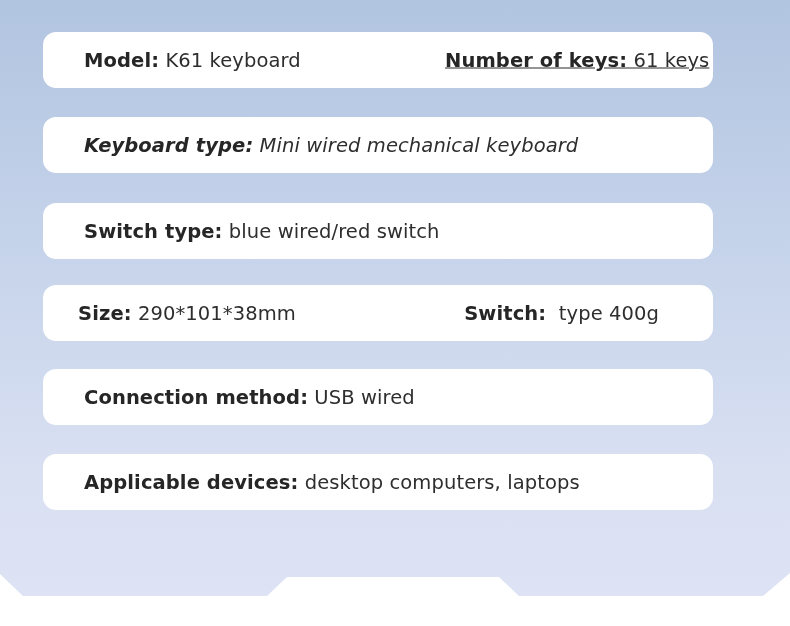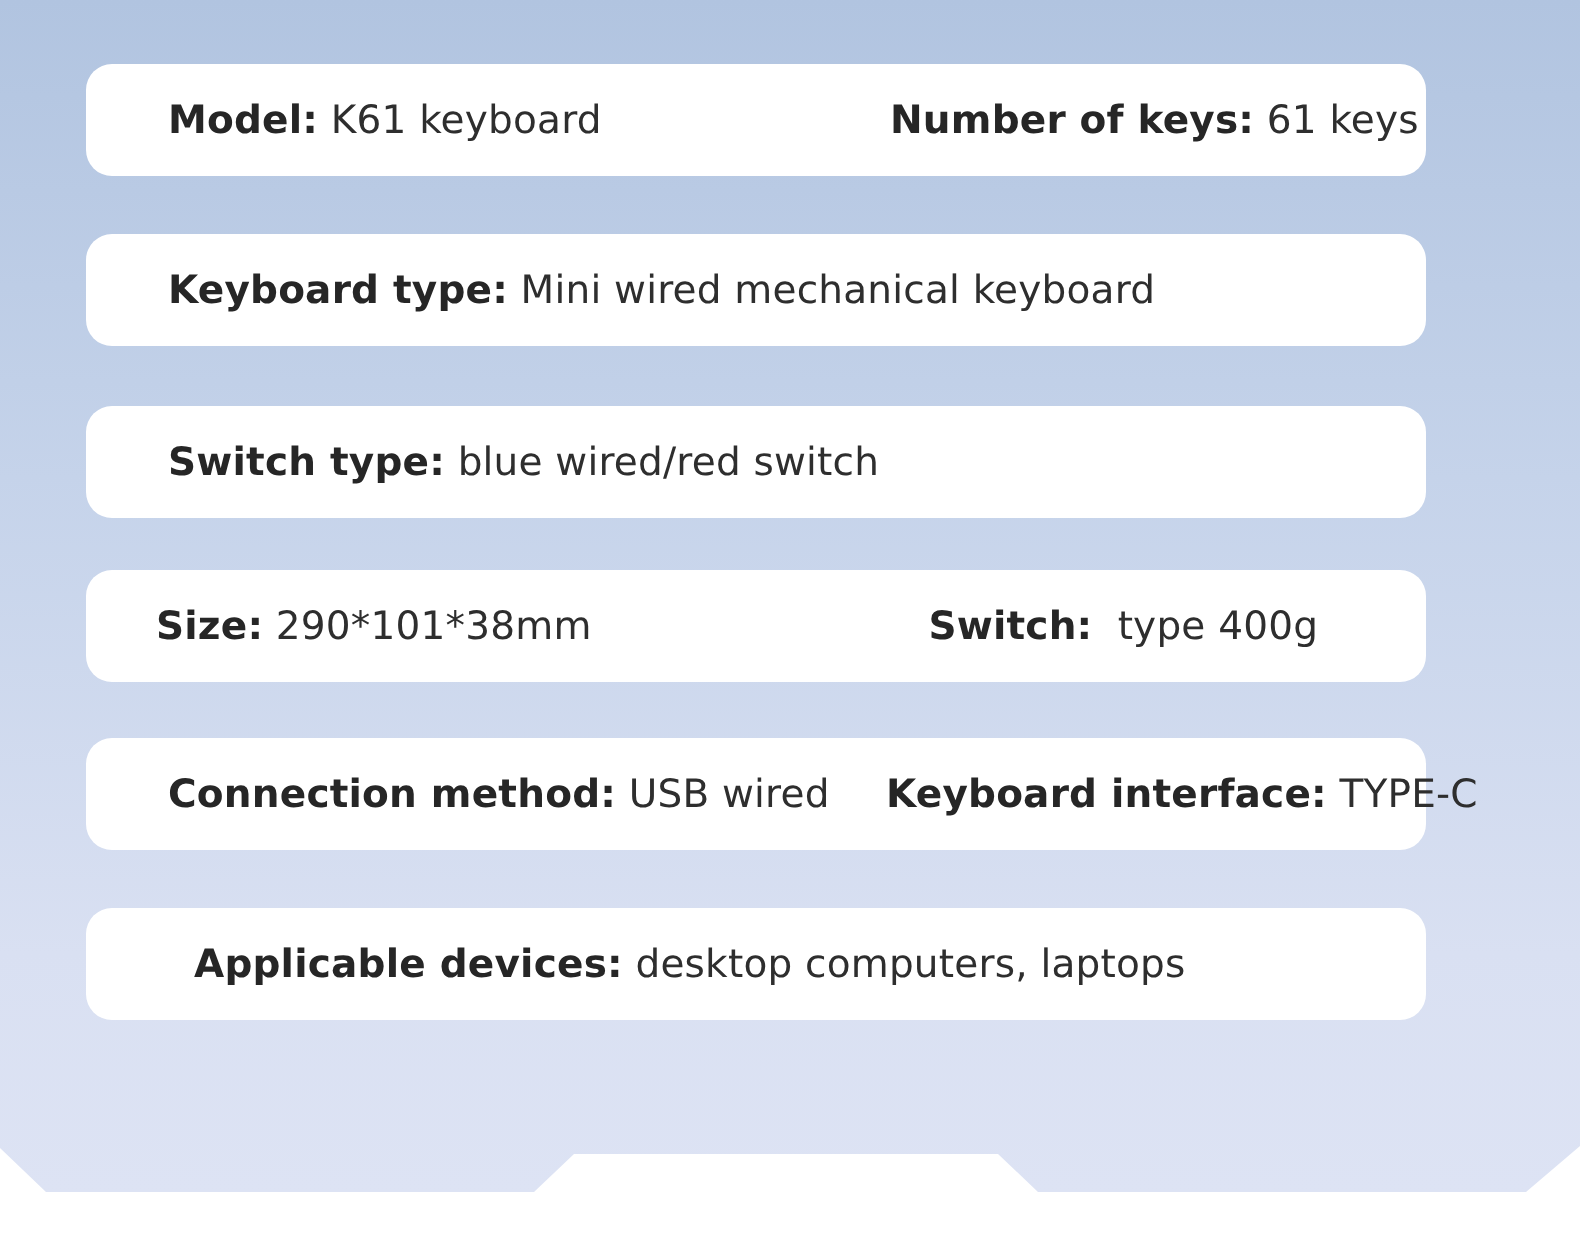--- a/index.html
+++ b/index.html
@@ -34,26 +34,26 @@
       <stop offset="1" stop-color="#dde3f4"></stop>
     </linearGradient>
   </defs>
   <path d="M0 0 H790 V573 L763 596 H519 L499 577 H287 L267 596 H23 L0 574 Z" fill="url(#g)"></path>
 </svg>
 
 <div class="card" style="top:32px;">
   <span class="spec" style="left:41px;">
     <span class="label">Model:</span><span class="value"> K61 keyboard</span>
   </span>
-  <span class="spec" style="left:402px;">
+  <span class="spec" style="left:402px;text-decoration:underline;">
     <span class="label">Number of keys:</span><span class="value"> 61 keys</span>
   </span>
 </div>
 
-<div class="card" style="top:117px;">
+<div class="card" style="top:117px;font-style:italic;">
   <span class="spec" style="left:41px;">
     <span class="label">Keyboard type:</span><span class="value"> Mini wired mechanical keyboard</span>
   </span>
 </div>
 
 <div class="card" style="top:203px;">
   <span class="spec" style="left:41px;">
     <span class="label">Switch type:</span><span class="value"> blue wired/red switch</span>
   </span>
 </div>
@@ -64,22 +64,19 @@
   </span>
   <span class="spec" style="left:396px; white-space:pre;">
     <span class="label">Switch:</span><span class="value">  type 400g</span>
   </span>
 </div>
 
 <div class="card" style="top:369px;text-align:center;">
   <span class="spec" style="left:41px;">
     <span class="label">Connection method:</span><span class="value"> USB wired</span>
   </span>
-  <span class="spec" style="left:400px;">
-    <span class="label">Keyboard interface:</span><span class="value"> TYPE-C</span>
-  </span>
 </div>
 
 <div class="card" style="top:454px;">
-  <span class="spec" style="left:41px;margin-left:13px;">
+  <span class="spec" style="left:41px;">
     <span class="label">Applicable devices:</span><span class="value"> desktop computers, laptops</span>
   </span>
 </div>
 
 </body></html>

